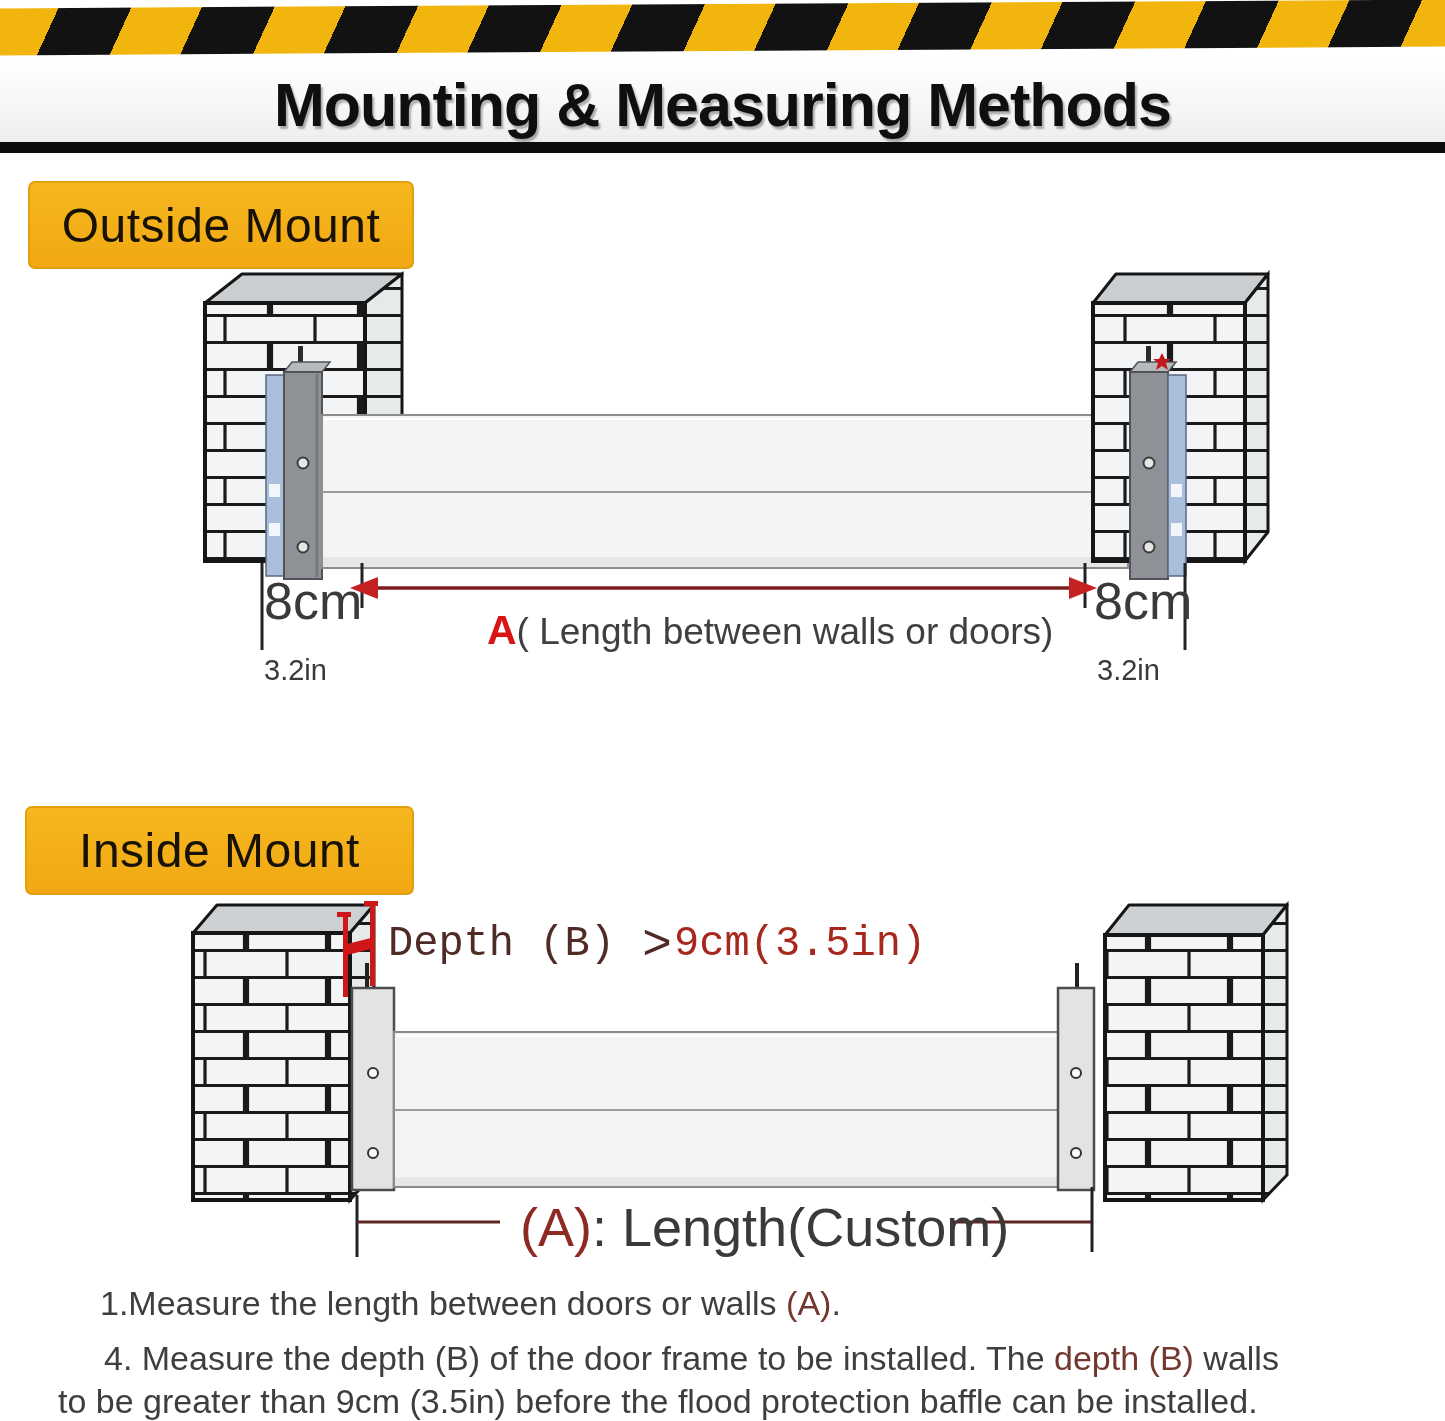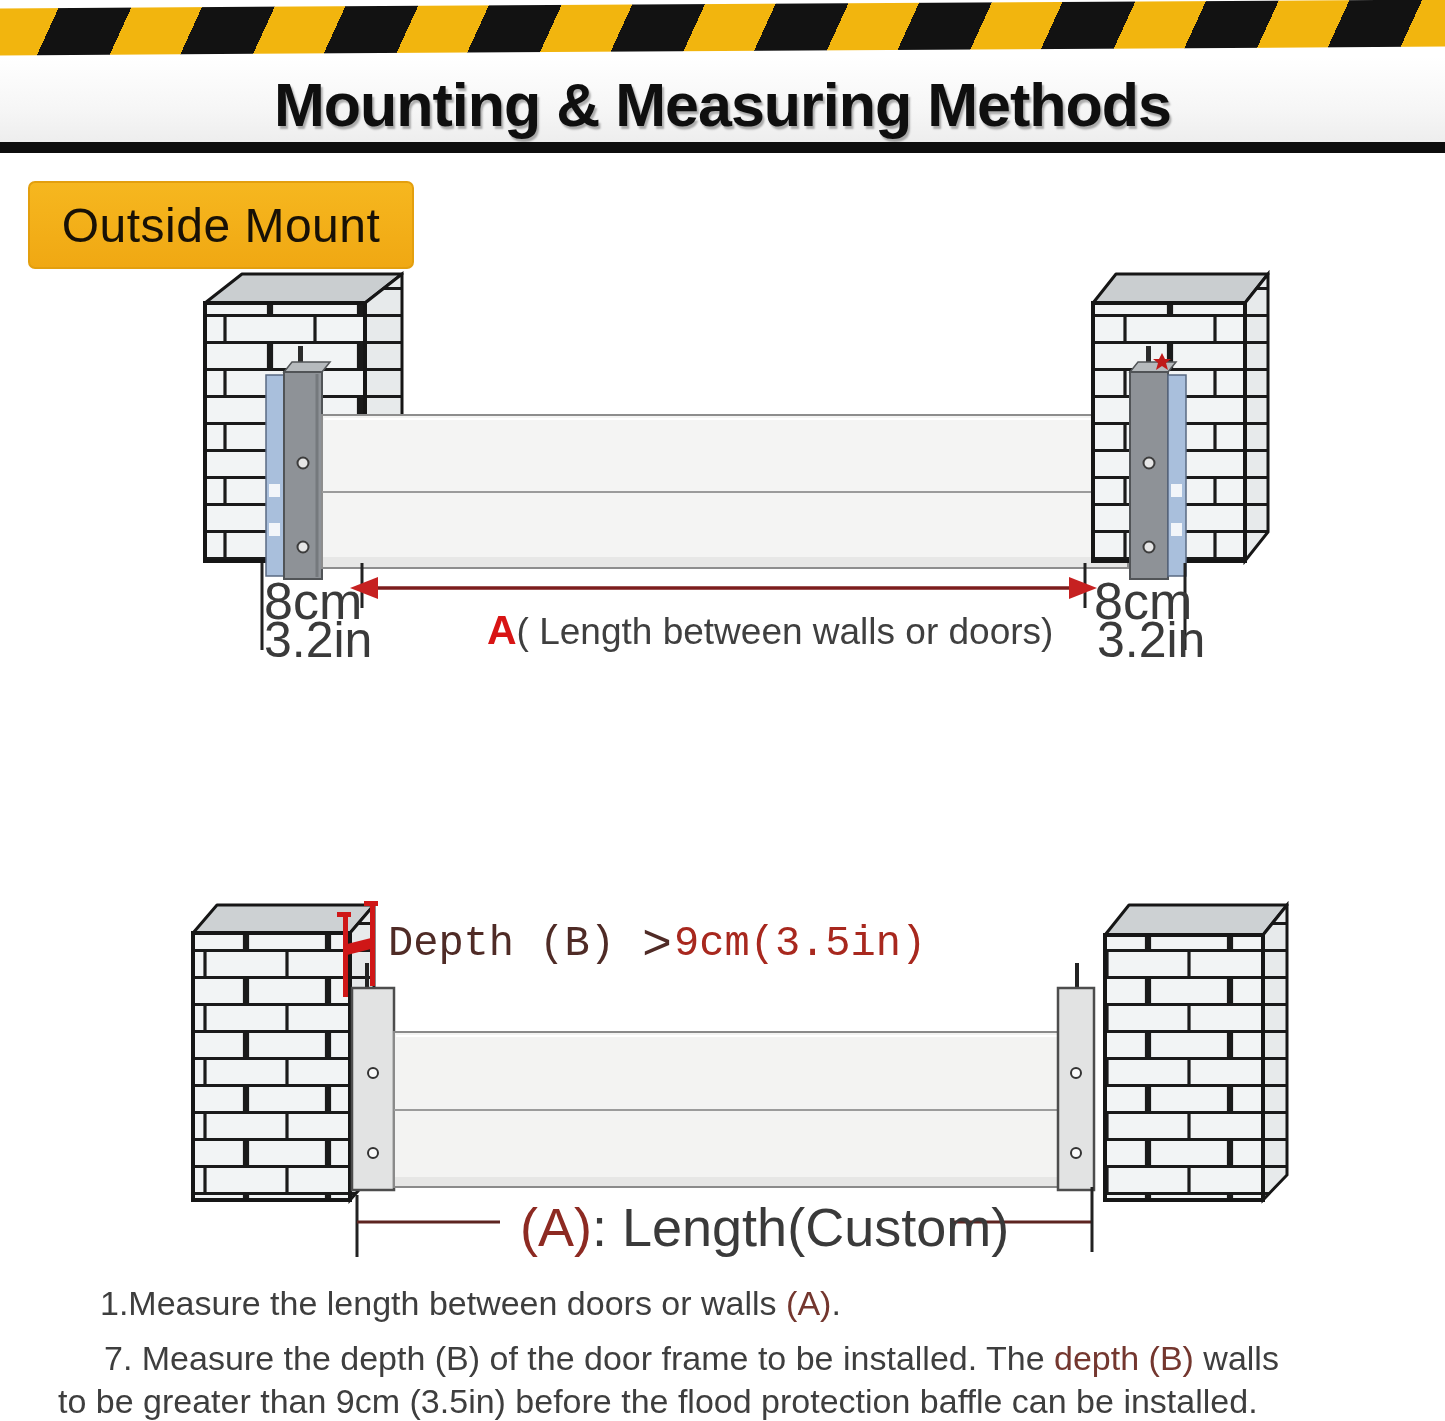--- a/index.html
+++ b/index.html
@@ -30,21 +30,21 @@
     border:2px solid #e39f0e;
     display:flex;align-items:center;justify-content:center;
     font-size:48px;color:#181106;letter-spacing:0.5px;
   }
   .badge-outside{left:28px;top:181px;width:382px;height:84px;}
   .badge-inside{left:25px;top:806px;width:385px;height:85px;}
   
   .dsvg{position:absolute;left:0;}
   .overlay{position:absolute;white-space:nowrap;}
   .meas{font-size:52px;color:#3a3a3a;}
-  .meas-in{font-size:50px;}
+  .meas-in{font-size:29px;margin-top:43px;}
   .span-label{font-size:37px;color:#3f3f3f;}
   .span-label .a-red{color:#d81414;font-weight:700;font-size:41px;}
   .depth-label{font-size:42px;color:#4f2b26;font-family:Liberation Mono, monospace;}
   .depth-label .gt{font-size:50px;line-height:1;vertical-align:-4px;padding:0 2px;}
   .depth-label .val{color:#a8281e;}
   .len-label{font-size:54px;color:#3a3a3a;}
   .len-label .a-mar{color:#8d2a22;}
   
   .steps{position:absolute;font-size:34px;color:#3e3e3e;}
   .steps p{margin:0 0 16px 0;white-space:nowrap;}
@@ -137,20 +137,23 @@
 
   <div class="overlay meas" style="left:264px;top:571px">8cm</div>
   <div class="overlay meas meas-in" style="left:264px;top:611px">3.2in</div>
   <div class="overlay meas" style="left:1094px;top:571px">8cm</div>
   <div class="overlay meas meas-in" style="left:1097px;top:611px">3.2in</div>
   <div class="overlay span-label" style="left:487px;top:607px">
     <span class="a-red">A</span><span>( Length between walls or doors)</span>
   </div>
 
 
+  <div class="badge badge-inside">
+    <span>Inside Mount</span>
+  </div>
 
   <svg class="dsvg" style="top:895px" width="1445" height="375" viewBox="0 0 1445 375">
     <defs>
       <pattern id="pb2" width="82" height="54" patternUnits="userSpaceOnUse">
         <rect width="82" height="54" fill="#f2f4f5"></rect>
         <path d="M0 1.5 H82 M0 28.5 H82" stroke="#1a1a1a" stroke-width="3.2"></path>
         <path d="M41 0 V27 M1.5 27 V54 M80.5 27 V54" stroke="#1a1a1a" stroke-width="3.2"></path>
       </pattern>
       <pattern id="ps2" width="24" height="27" patternUnits="userSpaceOnUse">
         <rect width="24" height="27" fill="#e7eaeb"></rect>
@@ -209,17 +212,17 @@
 
   <div class="overlay depth-label" style="left:388px;top:920px">
     <span>Depth (B) </span><span class="gt">&gt;</span><span class="val">9cm(3.5in)</span>
   </div>
   <div class="overlay len-label" style="left:520px;top:1196px">
     <span class="a-mar">(A)</span><span>: Length(Custom)</span>
   </div>
 
   <div class="steps" style="left:100px;top:1284px">
     <p><span>1.Measure the length between doors or walls </span><span class="hl-soft">(A)</span><span>.</span></p>
-    <p style="margin-left:4px;margin-bottom:4px"><span>7. Measure the depth (B) of the door frame to be installed. The </span><span class="hl-soft">depth (B)</span><span> walls</span></p>
+    <p style="margin-left:4px;margin-bottom:4px"><span>4. Measure the depth (B) of the door frame to be installed. The </span><span class="hl-soft">depth (B)</span><span> walls</span></p>
     <p style="margin-left:-42px"><span>to be greater than 9cm (3.5in) before the flood protection baffle can be installed.</span></p>
   </div>
 
 </div>
 
 </body></html>

